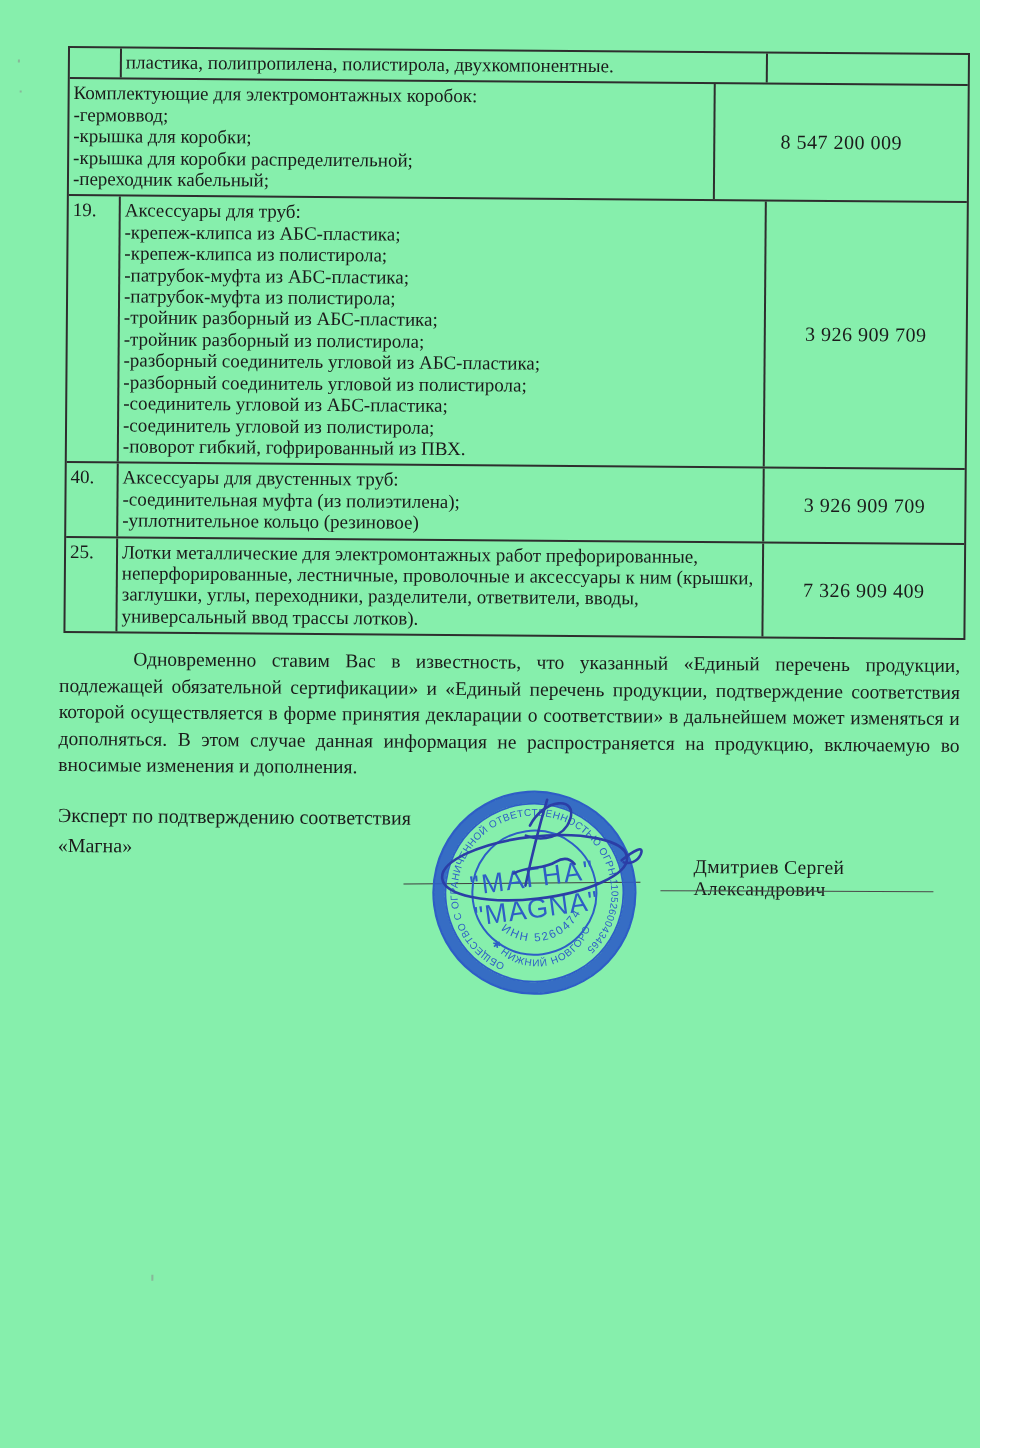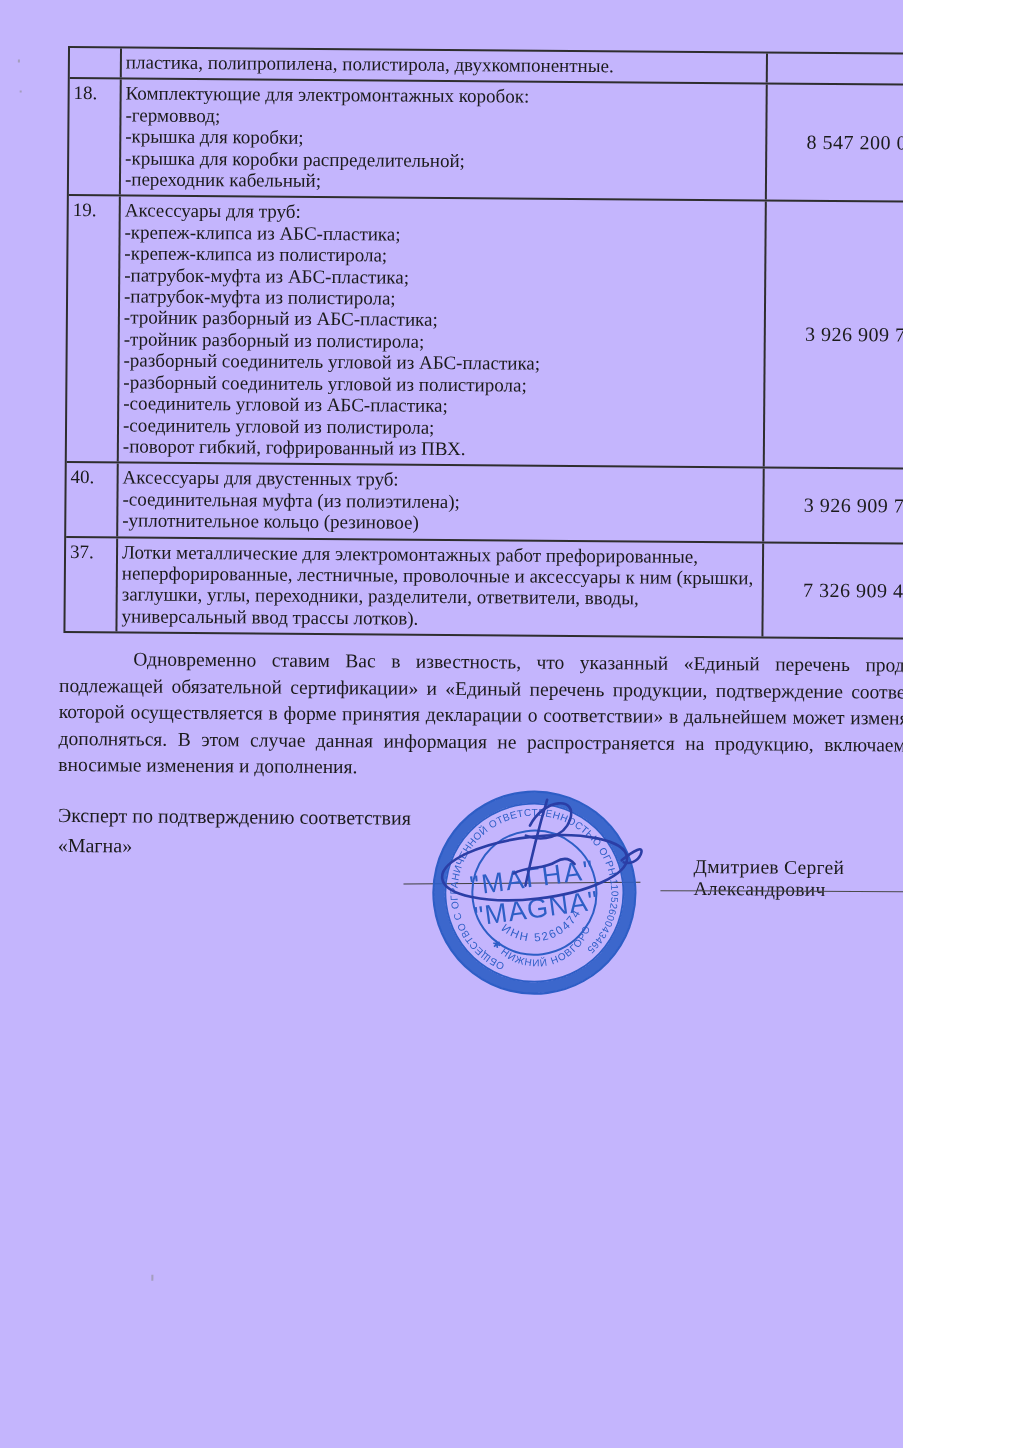--- a/index.html
+++ b/index.html
@@ -1,18 +1,18 @@
 <!DOCTYPE html>
 <html style="--stamp-ink: #2e5ec6; --sig-ink: #2b3ea6;"><head>
 <meta charset="utf-8">
 <style>
   html,body{margin:0;padding:0;}
   .page{
-    position:relative; width:903px; height:1448px;
-    background:#c4b5fd; overflow:hidden;
+    position:relative; width:980px; height:1448px;
+    background:#86efac; overflow:hidden;
     font-family:"Liberation Serif","DejaVu Serif",serif;
     color:#1b1b1b;
   }
   .tilt{ position:absolute; inset:0; transform:rotate(0.45deg); transform-origin:70px 50px; }
 
   
   .tbl{
     position:absolute; left:68px; top:46px; width:902px;
     border:2px solid #2e2e2e; box-sizing:border-box;
     font-size:19px; line-height:21.4px;
@@ -57,21 +57,20 @@
 <div class="page">
   <div class="tilt">
 
     <div class="tbl">
       <div class="tr">
         <div class="td td-num"></div>
         <div class="td td-desc">пластика, полипропилена, полистирола, двухкомпонентные.</div>
         <div class="td td-val"></div>
       </div>
       <div class="tr">
-        <div class="td td-num">18.</div>
         <div class="td td-desc">Комплектующие для электромонтажных коробок:
 -гермоввод;
 -крышка для коробки;
 -крышка для коробки распределительной;
 -переходник кабельный;</div>
         <div class="td td-val">8 547 200 009</div>
       </div>
       <div class="tr">
         <div class="td td-num">19.</div>
         <div class="td td-desc">Аксессуары для труб:
@@ -89,21 +88,21 @@
         <div class="td td-val">3 926 909 709</div>
       </div>
       <div class="tr">
         <div class="td td-num">40.</div>
         <div class="td td-desc">Аксессуары для двустенных труб:
 -соединительная муфта (из полиэтилена);
 -уплотнительное кольцо (резиновое)</div>
         <div class="td td-val">3 926 909 709</div>
       </div>
       <div class="tr">
-        <div class="td td-num">37.</div>
+        <div class="td td-num">25.</div>
         <div class="td td-desc">Лотки металлические для электромонтажных работ префорированные,
 неперфорированные, лестничные, проволочные и аксессуары к ним (крышки,
 заглушки, углы, переходники, разделители, ответвители, вводы,
 универсальный ввод трассы лотков).</div>
         <div class="td td-val">7 326 909 409</div>
       </div>
     </div>
 
     <div class="notice">Одновременно ставим Вас в известность, что указанный «Единый перечень продукции, подлежащей обязательной сертификации» и «Единый перечень продукции, подтверждение соответствия которой осуществляется в форме принятия декларации о соответствии» в дальнейшем может изменяться и дополняться. В этом случае данная информация не распространяется на продукцию, включаемую во вносимые изменения и дополнения.</div>
 

